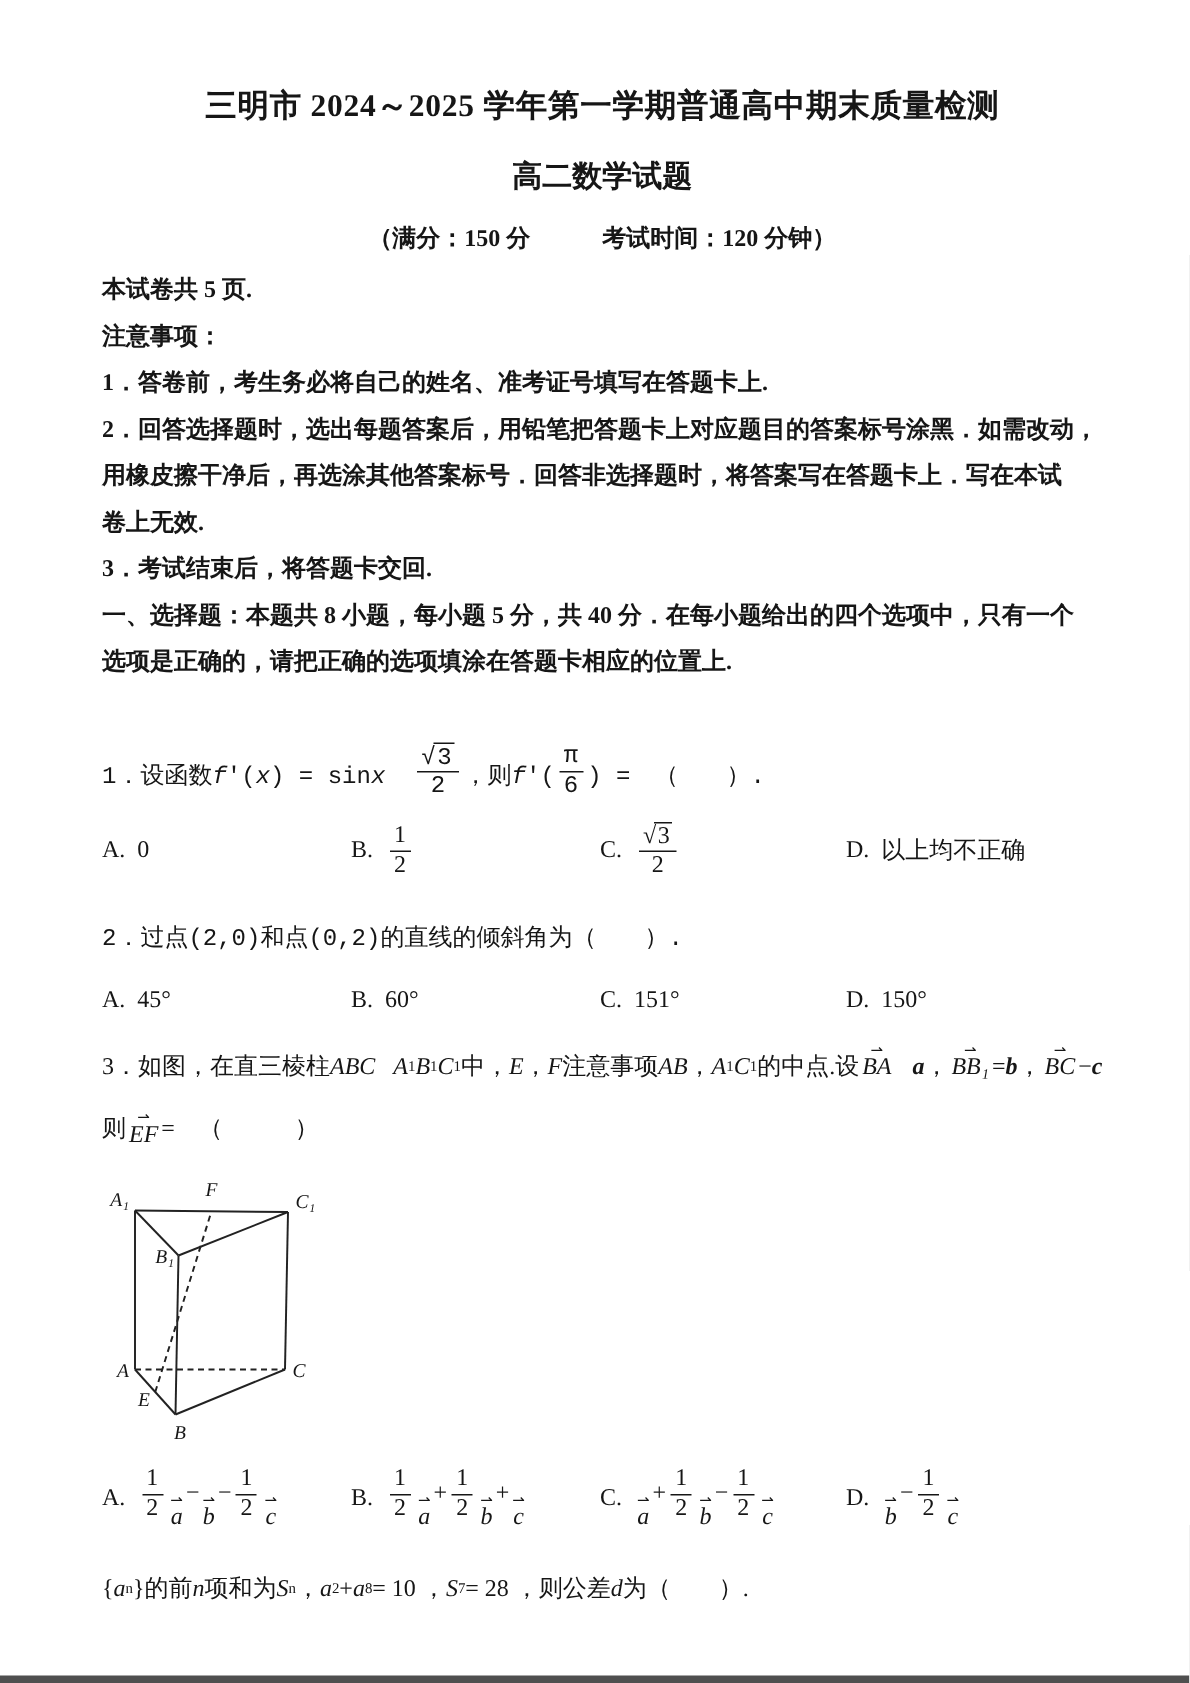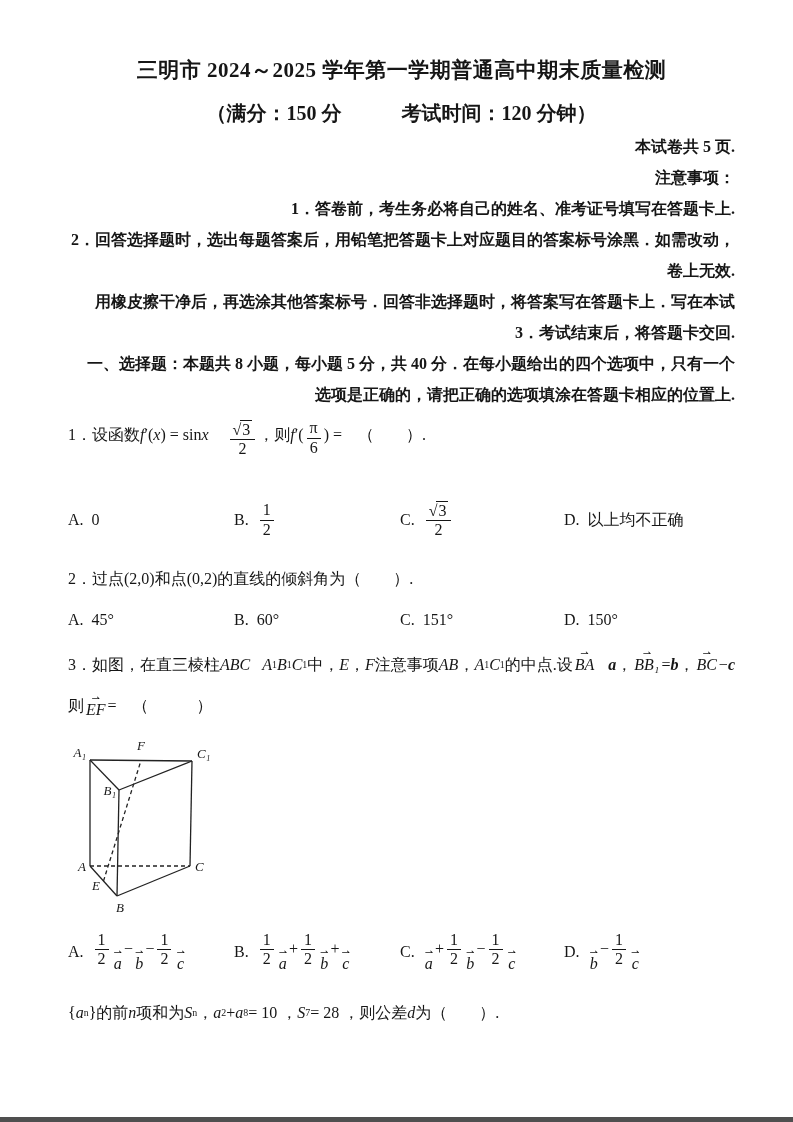--- a/index.html
+++ b/index.html
@@ -11,28 +11,28 @@
     color:#161616;
     font-family:"Liberation Serif","DejaVu Serif",serif;
     font-size:16px;
     overflow:hidden;
     box-sizing:border-box;
     padding:56px 58px 0 68px;
   }
   .center{text-align:center;}
   .doc-title{font-size:21px;font-weight:bold;letter-spacing:0.5px;line-height:28px;}
   .doc-subtitle{font-size:20px;font-weight:bold;margin-top:21px;line-height:26px;}
-  .meta-line{font-size:20px;font-weight:bold;margin-top:17px;line-height:24px;}
+  .meta-line{font-size:16px;font-weight:bold;margin-top:17px;line-height:24px;}
   .line{line-height:31px;white-space:nowrap;}
-  .bold{font-weight:bold;text-align:right;}
+  .bold{font-weight:bold;}
   .front{margin-top:6px;}
   
   .stem{line-height:30px;white-space:nowrap;}
-  .q1-stem{margin-top:10px;height:66px;display:flex;align-items:flex-start;}
-  .q2-stem{margin-top:16px;height:34px;display:flex;align-items:center;}
+  .q1-stem{margin-top:10px;height:66px;display:flex;align-items:flex-end;font-family:Liberation Mono, monospace;}
+  .q2-stem{margin-top:16px;height:34px;display:flex;align-items:center;font-family:Liberation Mono, monospace;}
   .q3-stem1{margin-top:12px;height:36px;display:flex;align-items:flex-start;}
   .q3-stem2{height:40px;display:flex;align-items:center;}
   .q4-stem{margin-top:14px;height:38px;display:flex;align-items:center;}
   .options{
     display:grid;
     grid-template-columns:166px 166px 164px auto;
     align-items:center;
   }
   .q1-opts{margin-top:8px;height:52px;}
   .q2-opts{margin-top:6px;height:36px;}
@@ -55,29 +55,30 @@
   .figure{margin:10px 0 0 4px;width:170px;height:186px;}
   .figure text{font-style:italic;font-size:13px;fill:#161616;font-family:"Liberation Serif","DejaVu Serif",serif;}
   .bottom-edge{position:absolute;left:0;right:0;bottom:0;height:5px;background:#4f4f4f;}
 </style>
 </head>
 <body>
 
 <div class="page">
 
   <div class="center doc-title">三明市 2024～2025 学年第一学期普通高中期末质量检测</div>
+  <div class="center doc-subtitle">高二数学试题</div>
   <div class="center meta-line">（满分：150 分　　　考试时间：120 分钟）</div>
 
   <div class="front">
     <div class="line bold">本试卷共 5 页.</div>
     <div class="line bold">注意事项：</div>
     <div class="line bold">1．答卷前，考生务必将自己的姓名、准考证号填写在答题卡上.</div>
     <div class="line bold">2．回答选择题时，选出每题答案后，用铅笔把答题卡上对应题目的答案标号涂黑．如需改动，</div>
+    <div class="line bold">用橡皮擦干净后，再选涂其他答案标号．回答非选择题时，将答案写在答题卡上．写在本试</div>
     <div class="line bold">卷上无效.</div>
-    <div class="line bold">用橡皮擦干净后，再选涂其他答案标号．回答非选择题时，将答案写在答题卡上．写在本试</div>
     <div class="line bold">3．考试结束后，将答题卡交回.</div>
     <div class="line bold">一、选择题：本题共 8 小题，每小题 5 分，共 40 分．在每小题给出的四个选项中，只有一个</div>
     <div class="line bold">选项是正确的，请把正确的选项填涂在答题卡相应的位置上.</div>
   </div>
 
   <div class="stem q1-stem">
       <span>1．设函数 </span>
       <i>f</i>
       <span>′(</span>
       <i>x</i>

